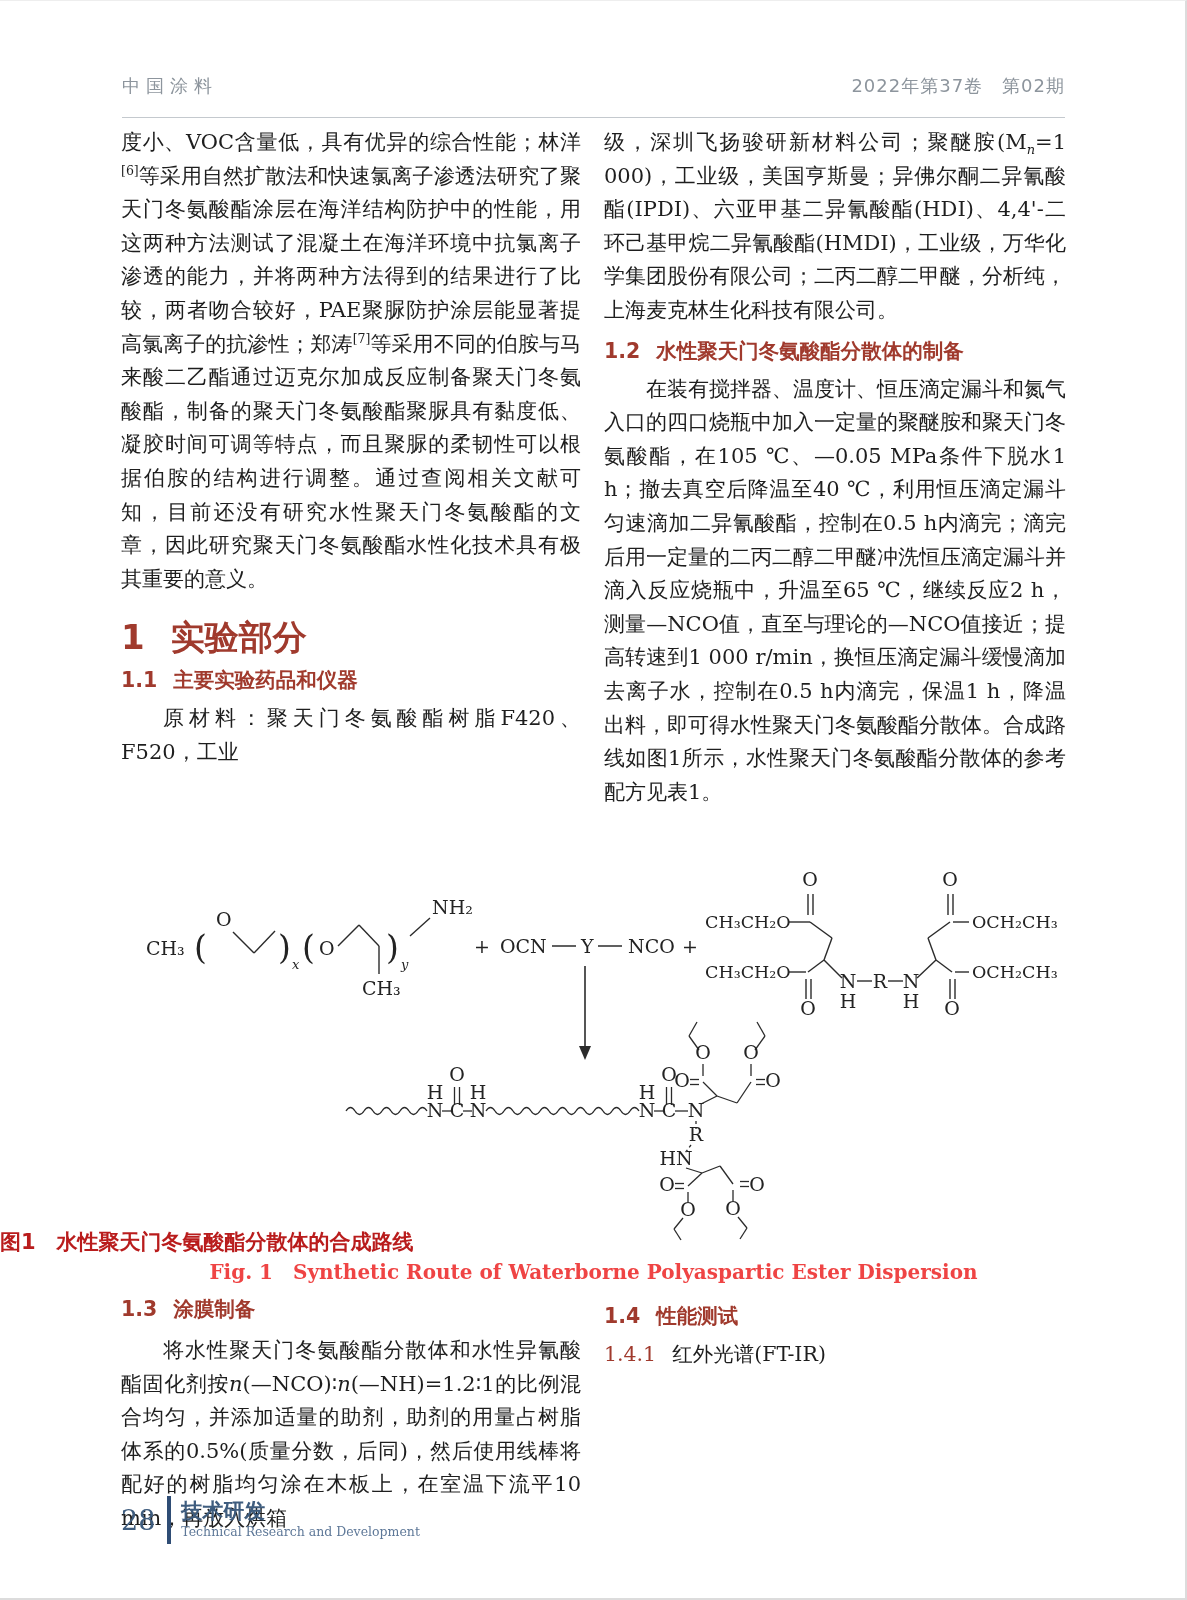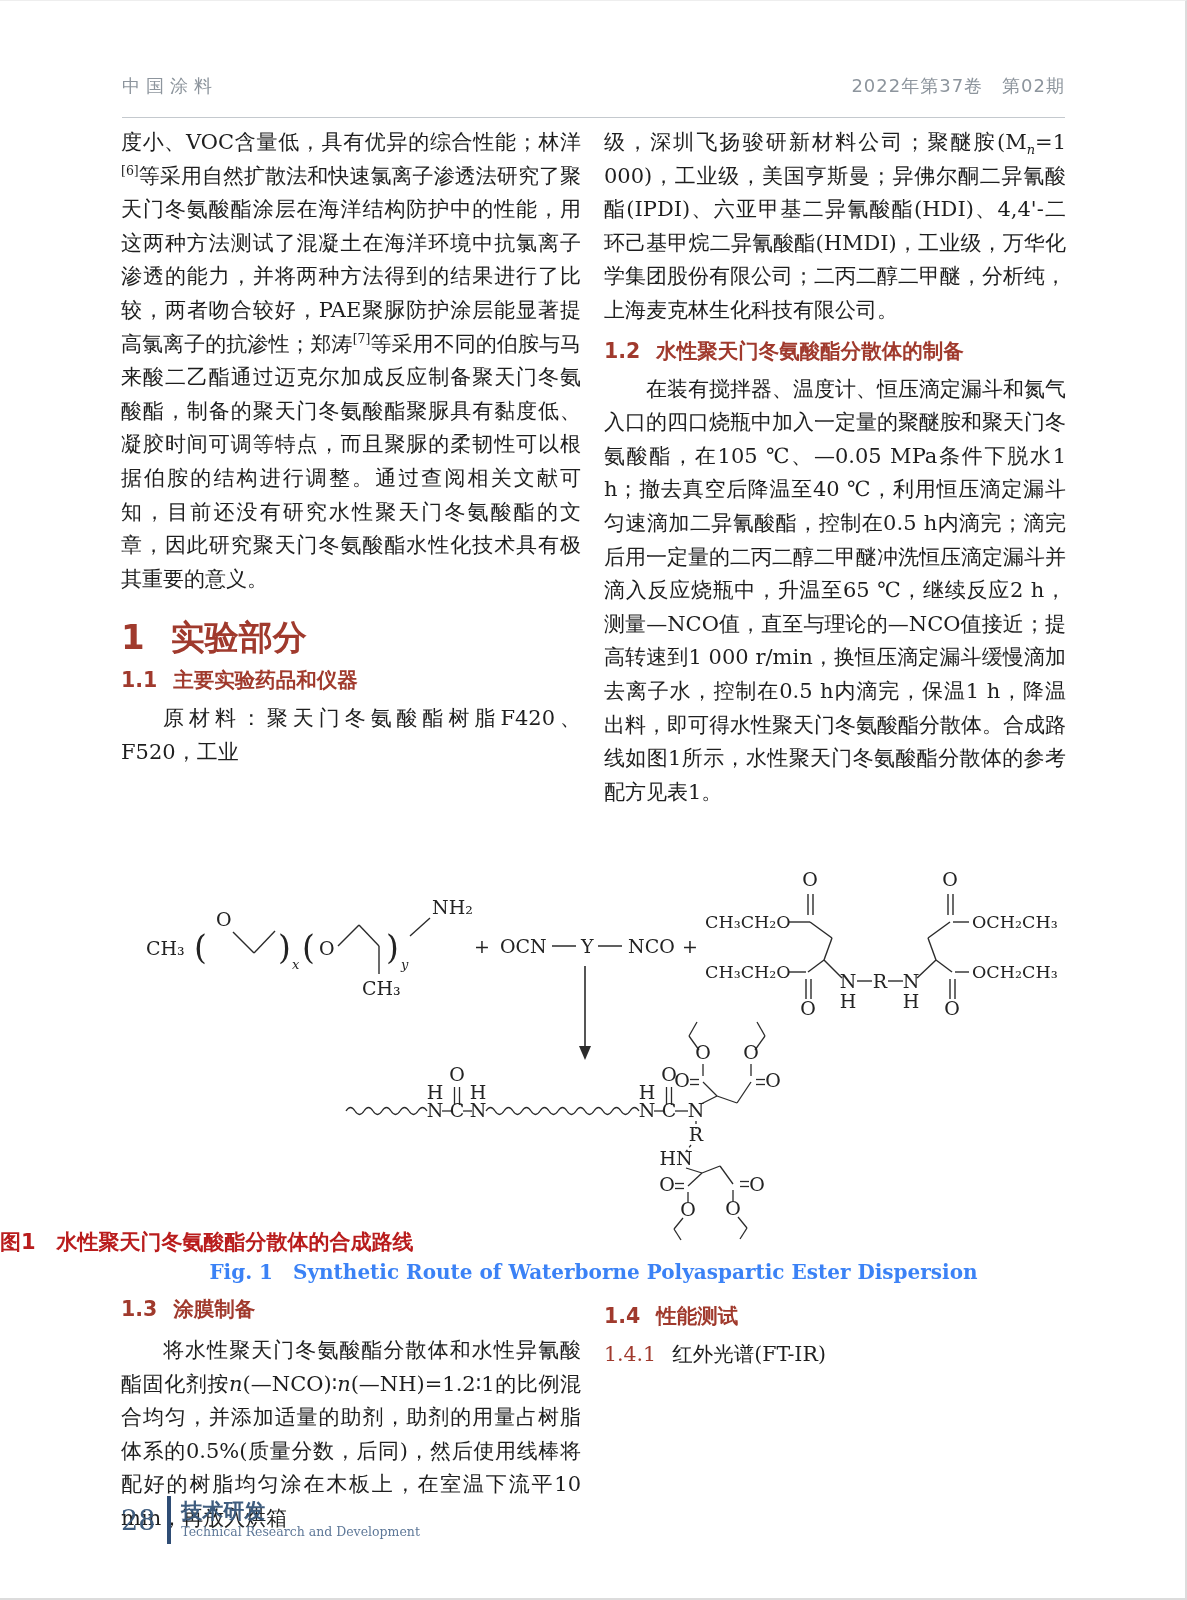--- a/index.html
+++ b/index.html
@@ -32,21 +32,21 @@
     margin:7px 0 6px 0;line-height:32px;text-align:left;}
   .h-l2 .num{margin-right:16px;}
   .h-l3{font-size:20.5px;margin:3px 0;line-height:32px;text-align:left;}
   .h-l3 .num{color:#a03a2d;margin-right:16px;}
   
   .figure-wrap{position:absolute;left:120px;top:858px;width:946px;height:386px;}
   .figure-wrap svg{display:block;}
   .fig-caption-cn{position:absolute;left:0;right:0;top:1228px;text-align:left;
     font-family:"DejaVu Sans","Liberation Sans",sans-serif;font-weight:700;font-size:21px;color:#b91c1c;}
   .fig-caption-en{position:absolute;left:0;right:0;top:1259px;text-align:center;
-    font-weight:700;font-size:20px;color:#3b82f6;}
+    font-weight:700;font-size:20px;color:#ef4444;}
   .col-b{position:absolute;width:460px;font-size:21px;line-height:33.6px;text-align:justify;top:1293px;}
   .col-b p{margin:0;}
   .col-bl{left:121px;}
   .col-br{left:604px;width:462px;}
   .col-bl .h-l2{margin:0 0 9px 0;}
   
   .footer{position:absolute;left:121px;top:1496px;display:flex;align-items:center;}
   .footer .pageno{font-size:27px;color:#3e5c7e;margin-right:12px;font-family:"DejaVu Serif","Liberation Serif",serif;}
   .footer .bar{width:4px;height:48px;background:#2f4d75;margin-right:10px;}
   .footer .sect{font-family:"DejaVu Sans","Liberation Sans",sans-serif;font-weight:700;font-size:21px;color:#3e5c7e;line-height:24px;}

